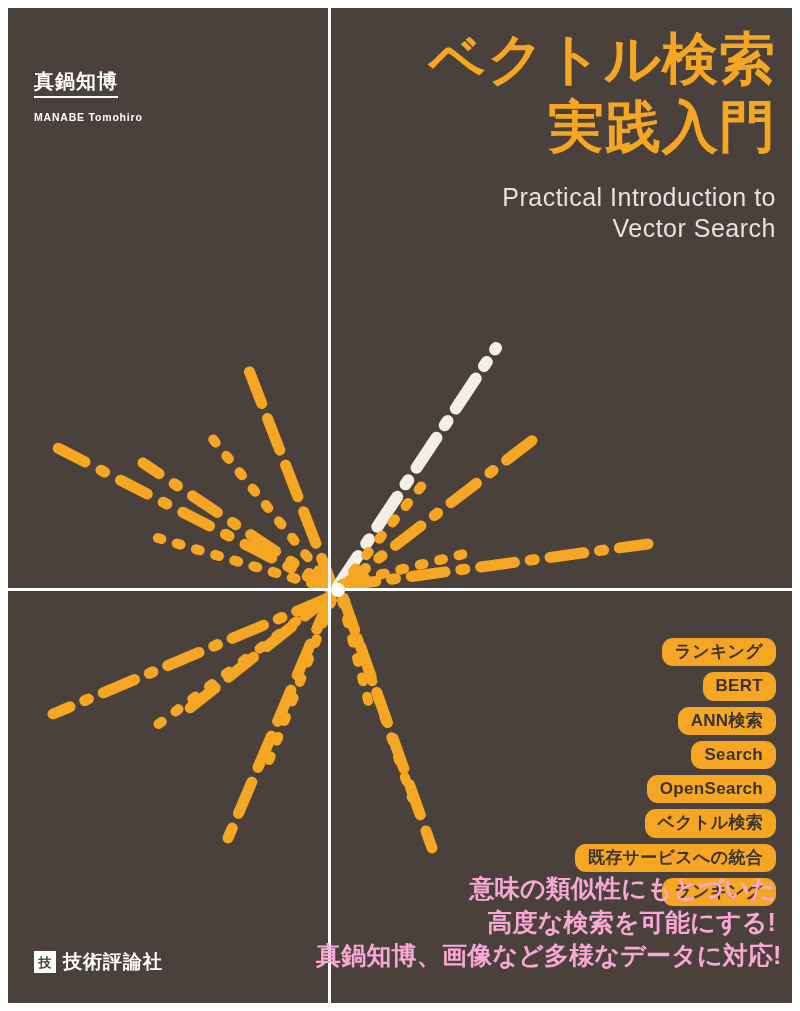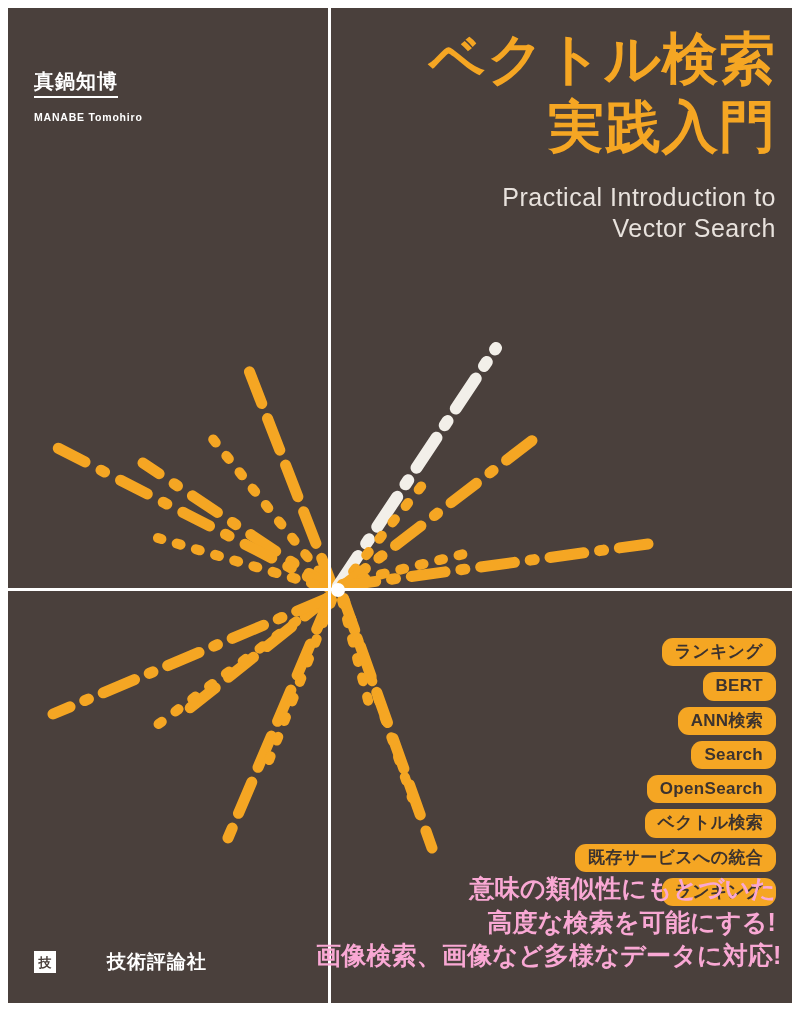--- a/index.html
+++ b/index.html
@@ -174,21 +174,20 @@
     display: flex;
     align-items: center;
     justify-content: center;
     line-height: 1;
   }
   .pub-name {
     color: #ffffff;
     font-size: 19px;
     font-weight: bold;
     letter-spacing: 1px;
-    margin-left: 44px;
   }
 </style>
 </head>
 <body>
 
 <div id="cover">
   <div class="panel">
 
     <svg class="burst" viewBox="0 0 784 995">
       <g fill="none" stroke-linecap="round">
@@ -243,21 +242,21 @@
       <div class="tag">Search</div>
       <div class="tag">OpenSearch</div>
       <div class="tag">ベクトル検索</div>
       <div class="tag">既存サービスへの統合</div>
       <div class="tag">ランキング</div>
     </div>
 
     <div class="tagline">
       <div>意味の類似性にもとづいた</div>
       <div>高度な検索を可能にする!</div>
-      <div>画像検索、画像など多様なデータに対応!</div>
+      <div>真鍋知博、画像など多様なデータに対応!</div>
     </div>
 
     <div class="publisher">
       <div class="pub-mark">技</div>
       <div class="pub-name">技術評論社</div>
     </div>
 
   </div>
 </div>
 

